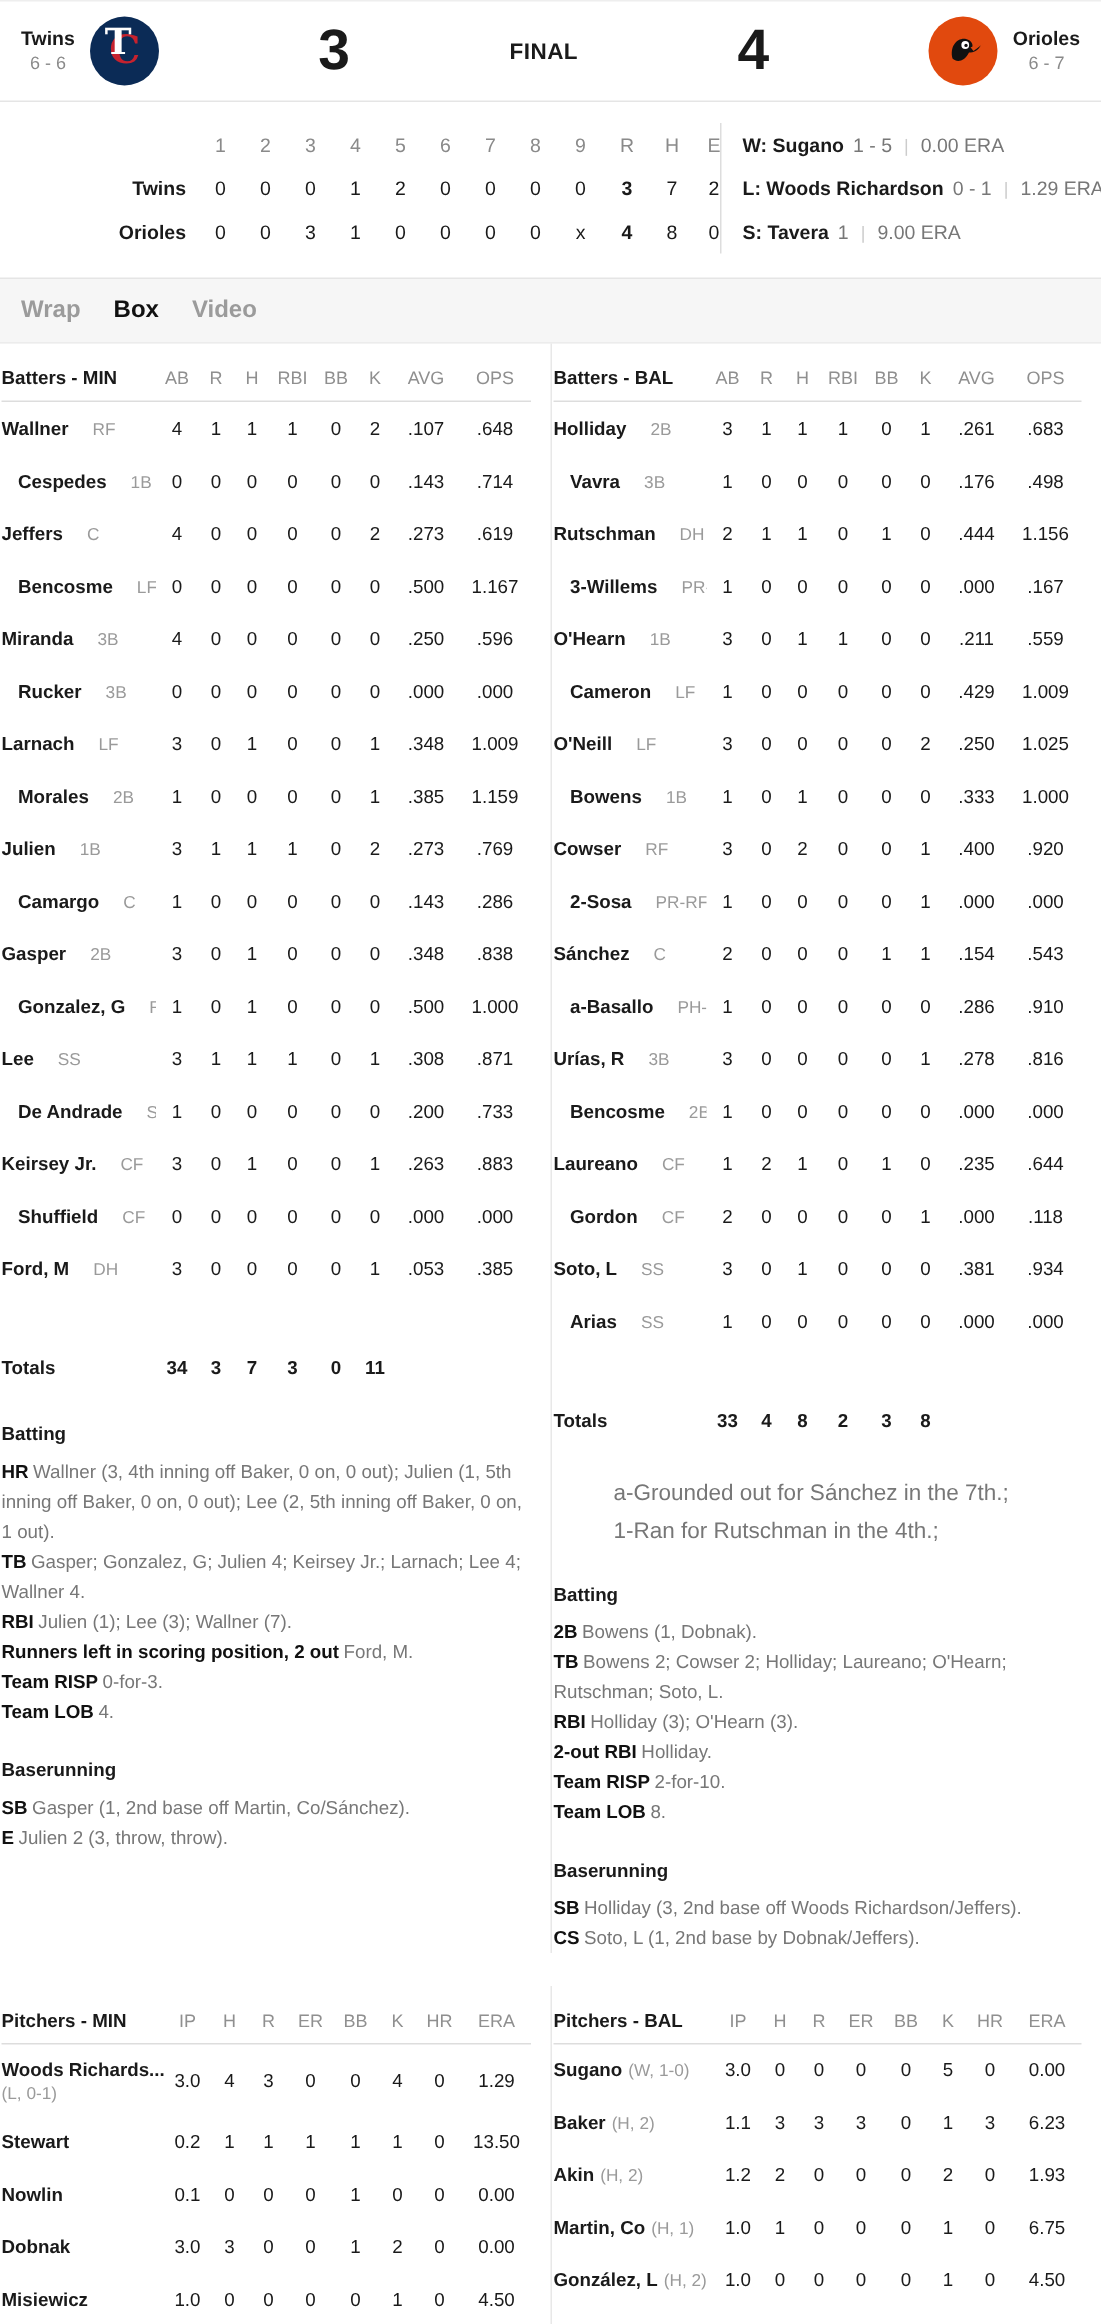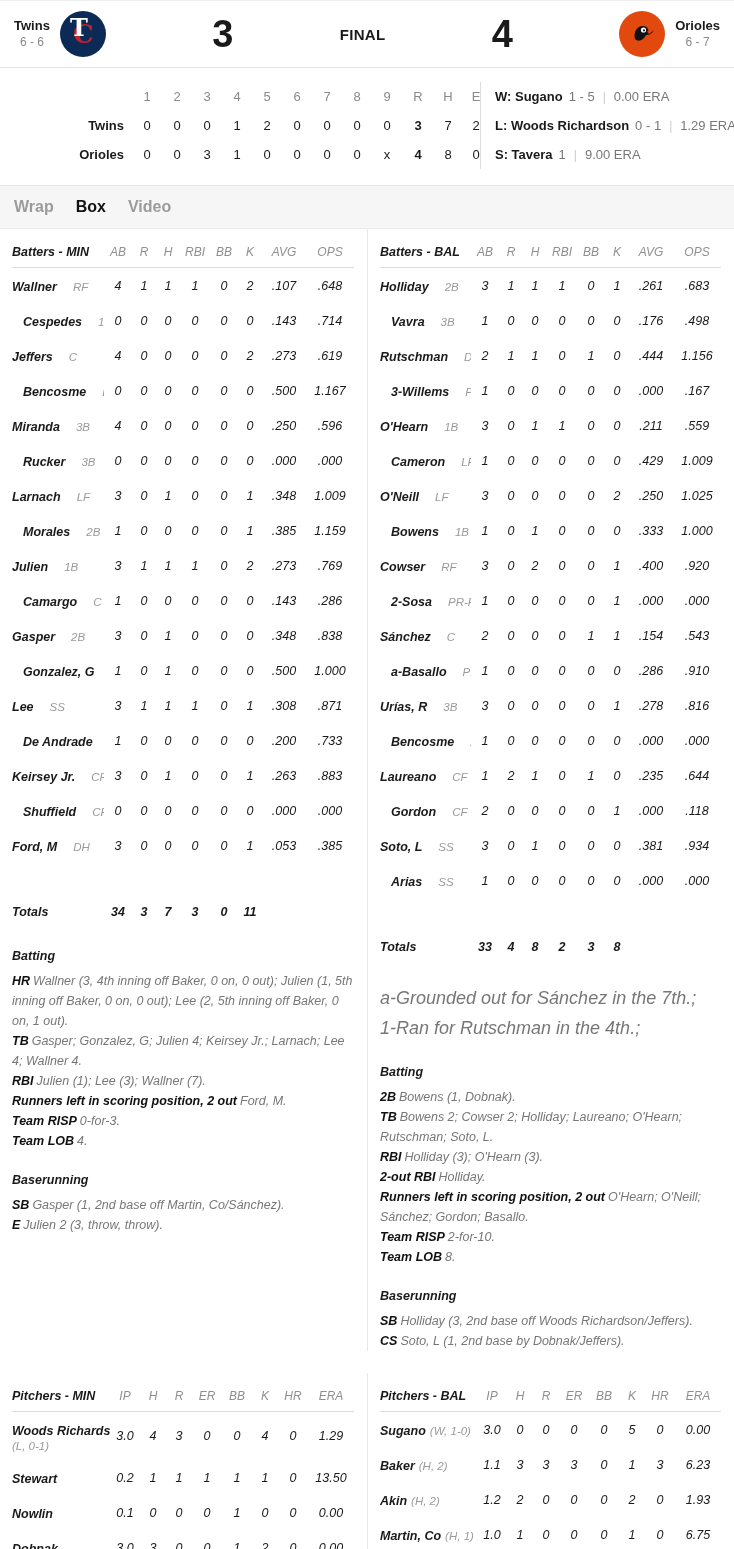--- a/index.html
+++ b/index.html
@@ -37,21 +37,21 @@
   .dec-pipe{color:#ccc;margin:0 8px;font-size:12px;}
   .dec-era{color:#777;}
 
   
   .tabbar{background:#f6f6f6;border-bottom:1px solid #ececec;padding:0 14px;display:flex;gap:22px;height:42px;align-items:center;}
   .tab{font-size:16px;font-weight:bold;color:#9b9b9b;cursor:pointer;}
   .tab.active{color:#111;}
 
   
   .content{display:grid;grid-template-columns:367px 367px;}
-  .col{padding:6px 13px 0 12px;font-style:italic;}
+  .col{padding:6px 13px 0 1px;}
   .col.rightcol{border-left:1px solid #e8e8e8;}
 
   
   .st-row{display:grid;align-items:center;}
   .bat .st-row{grid-template-columns:1fr 28px 24px 24px 30px 28px 24px 44px 48px;}
   .pit .st-row{grid-template-columns:1fr 30px 26px 26px 30px 30px 26px 30px 46px;}
   .st-head{border-bottom:1px solid #ddd;padding:10px 0 8px 0;}
   .st-title{font-weight:bold;font-size:12.5px;}
   .st-h{color:#8f8f8f;font-size:12px;text-align:center;}
   .st-body .st-row{padding:8.5px 0;}
@@ -60,21 +60,21 @@
   .bpos{color:#9a9a9a;font-size:11.5px;margin-left:16px;}
   .namecell{white-space:nowrap;overflow:hidden;}
   .namecell.sub{padding-left:11px;}
   .totals-row{padding:8.5px 0;}
   .totals-row .st-cell,.totals-label{font-weight:bold;font-size:12.5px;margin-top:33px;}
   .pname{font-weight:bold;font-size:12.5px;}
   .ptag{color:#9a9a9a;font-size:11.5px;margin-left:4px;font-weight:normal;}
   .ptag.block{display:block;margin-left:0;margin-top:1px;}
 
   
-  .subnotes{margin-top:22px;font-size:18px;color:#777;line-height:1.65;}
+  .subnotes{margin-top:22px;font-size:15px;color:#777;line-height:1.65;margin-left:40px;}
   .note-title{font-weight:bold;font-size:12.5px;margin:22px 0 8px 0;}
   .note-line{font-size:12.5px;color:#777;line-height:1.6;}
   .note-line b{color:#111;margin-right:3px;}
 
   .pitch-block{margin-top:22px;}
 
   .bird{display:block;}
 </style>
 </head>
 <body>
@@ -788,21 +788,20 @@
         </div>
 
       <div>
         <div class="note-title">Batting</div>
         <div>
 
         <div class="note-line"><b>2B</b><span>Bowens (1, Dobnak).</span></div>
             <div class="note-line"><b>TB</b><span>Bowens 2; Cowser 2; Holliday; Laureano; O'Hearn; Rutschman; Soto, L.</span></div>
             <div class="note-line"><b>RBI</b><span>Holliday (3); O'Hearn (3).</span></div>
             <div class="note-line"><b>2-out RBI</b><span>Holliday.</span></div>
-            <div class="note-line"><b>Runners left in scoring position, 2 out</b><span>O'Hearn; O'Neill; Sánchez; Gordon; Basallo.</span></div>
             <div class="note-line"><b>Team RISP</b><span>2-for-10.</span></div>
             <div class="note-line"><b>Team LOB</b><span>8.</span></div>
           </div>
         <div class="note-title">Baserunning</div>
         <div>
 
         <div class="note-line"><b>SB</b><span>Holliday (3, 2nd base off Woods Richardson/Jeffers).</span></div>
             <div class="note-line"><b>CS</b><span>Soto, L (1, 2nd base by Dobnak/Jeffers).</span></div>
           </div>
       </div>

